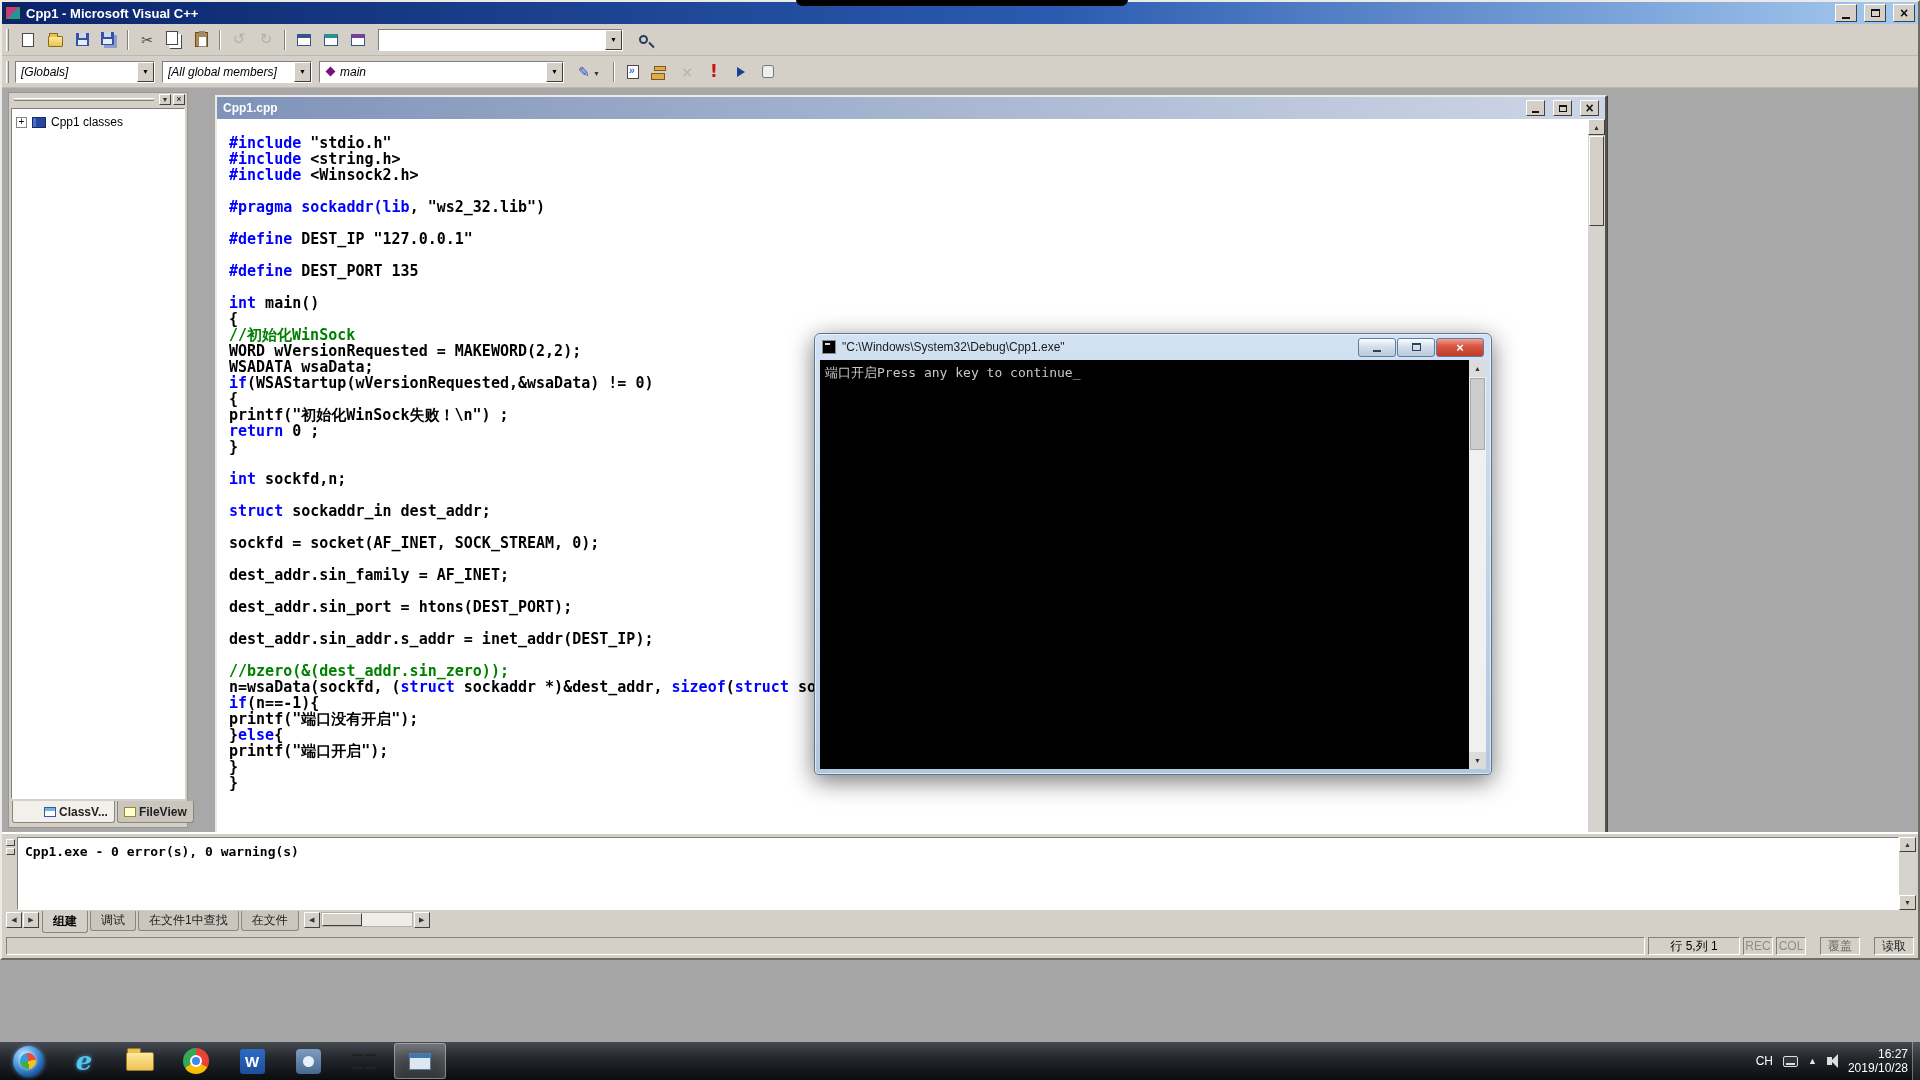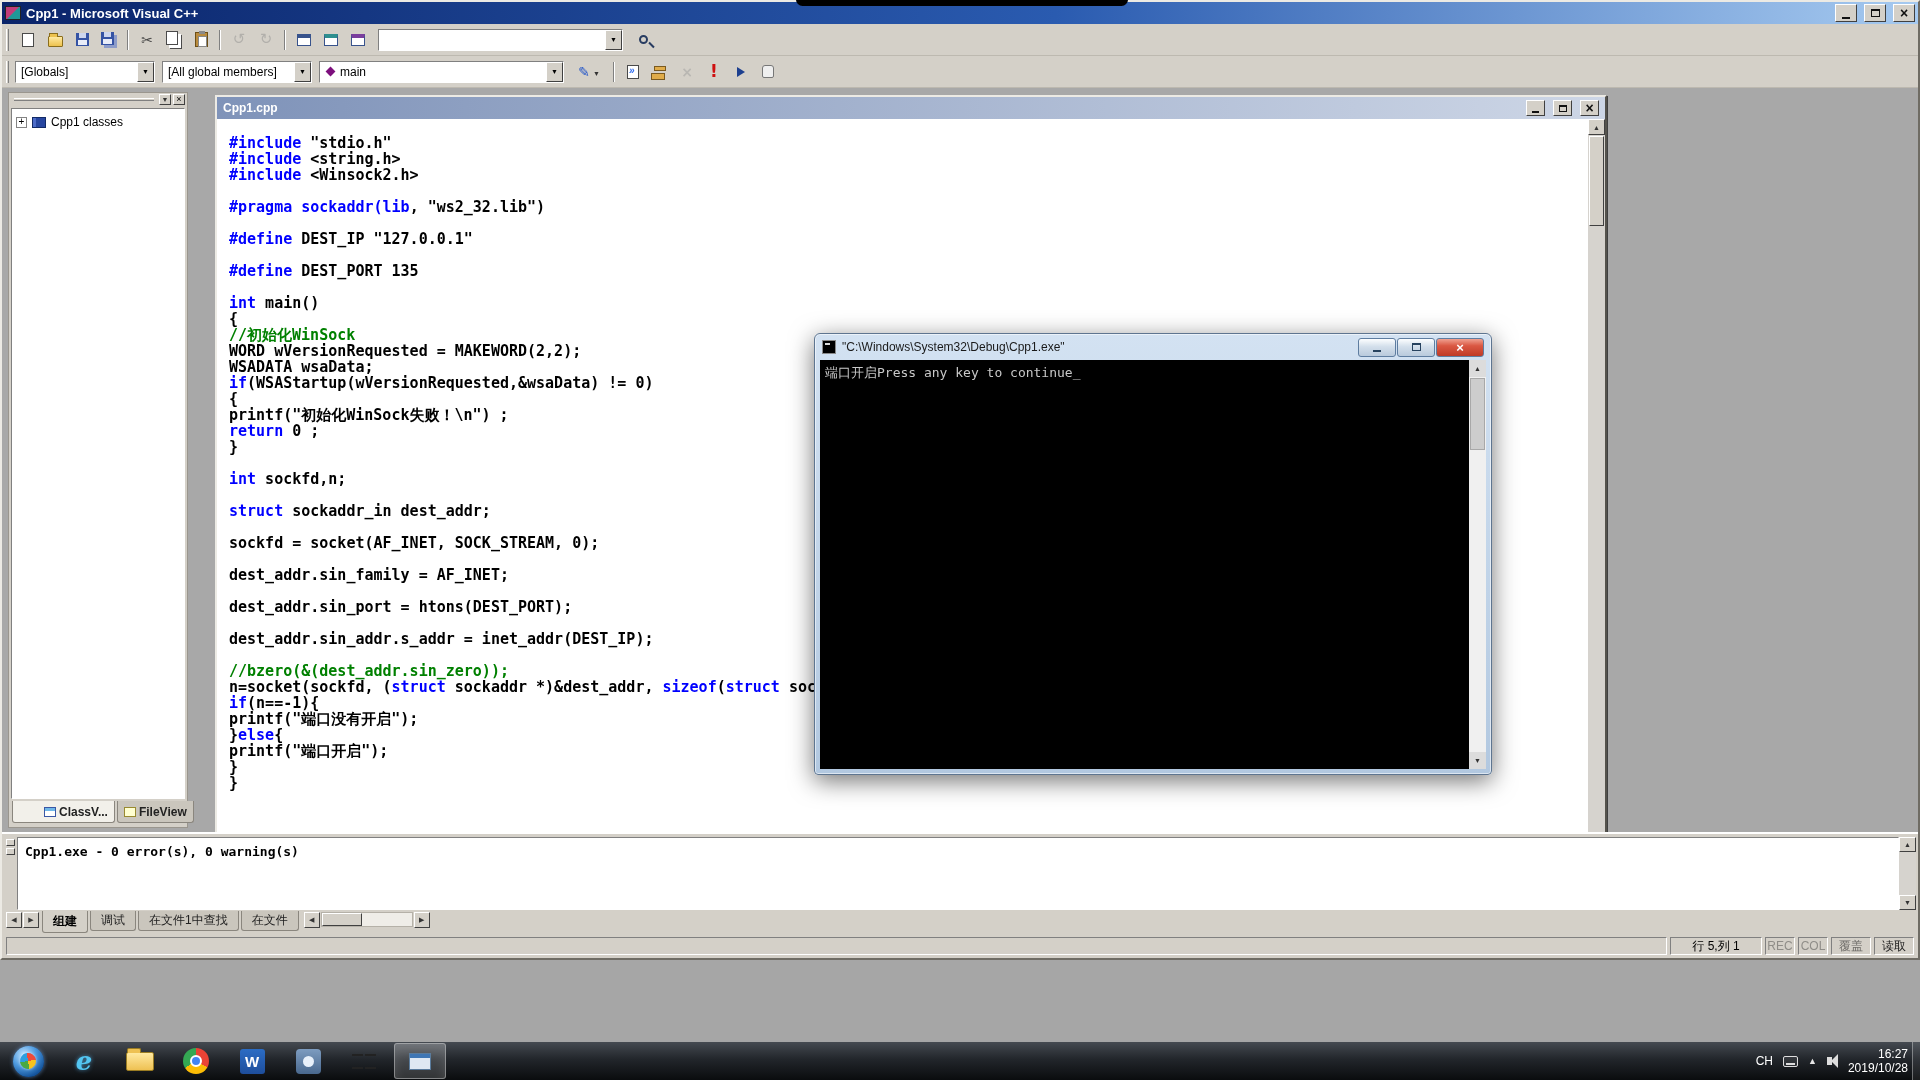--- a/index.html
+++ b/index.html
@@ -47,21 +47,21 @@
 .ic-pane{width:14px;height:12px;background:#fff;border:1px solid #38538c;border-top-width:4px;}
 .p1{border-top-color:#38538c;}.p2{border-top-color:#2e8f8f;}.p3{border-top-color:#7a3e9d;}
 .ic-mag{width:9px;height:9px;border:2px solid #283c61;border-radius:50%;}
 .ic-mag::after{content:"";position:absolute;left:7px;top:7px;width:7px;height:2px;background:#283c61;transform:rotate(45deg);}
 .ic-build{width:12px;height:5px;background:#e0ac4a;border:1px solid #7a5a20;margin-bottom:7px;}
 .ic-build::after{content:"";position:absolute;left:-4px;top:6px;width:12px;height:5px;background:#e0ac4a;border:1px solid #7a5a20;}
 .ic-go{width:0;height:0;border-left:8px solid #1d3f8f;border-top:5px solid transparent;border-bottom:5px solid transparent;}
 .ic-hand{width:12px;height:13px;background:#efefef;border:1px solid #777;border-radius:3px 3px 2px 2px;}
 
 .combo{height:22px;background:#fff;border:1px solid;border-color:#808080 #fff #fff #808080;display:flex;align-items:center;font-size:12px;padding-left:5px;flex:none;}
-.combo .cval{flex:1;white-space:nowrap;overflow:hidden;display:flex;align-items:center;}
+.combo .cval{flex:1;white-space:nowrap;overflow:hidden;display:flex;align-items:center;font-style:italic;}
 .carr{flex:none;width:17px;height:20px;background:#d4d0c8;border:1px solid;border-color:#fff #404040 #404040 #fff;display:flex;align-items:center;justify-content:center;}
 .arr-d::before{content:"▼";font-size:7px;color:#000;}
 .arr-u::before{content:"▲";font-size:7px;color:#333;}
 .arr-dn::before{content:"▼";font-size:7px;color:#333;}
 .arr-l::before{content:"◀";font-size:7px;color:#333;}
 .arr-r::before{content:"▶";font-size:7px;color:#333;}
 .t1combo{width:245px;margin:0 6px;}
 .combo-scope{width:140px;}.combo-filter{width:150px;margin-left:6px;}.combo-member{width:245px;margin-left:6px;}
 .diam{width:7px;height:7px;background:#7d0f7d;transform:rotate(45deg);display:inline-block;margin:0 6px 0 2px;flex:none;}
 .actionbtn{width:38px;height:24px;display:flex;align-items:center;justify-content:center;gap:3px;margin-left:5px;border:1px solid transparent;background:transparent;}
@@ -134,21 +134,21 @@
 .otab.active{background:#d4d0c8;font-weight:bold;color:#000;height:22px;}
 .hs-track{flex:none;width:92px;height:15px;margin-top:1px;background:#efede8;border:1px solid #b5b1a8;display:flex;align-items:center;}
 .hs-thumb{width:40px;height:13px;background:#d4d0c8;border:1px solid;border-color:#fff #404040 #404040 #fff;}
 
 
 .status{flex:none;height:24px;display:flex;align-items:center;gap:3px;padding:2px 4px;background:#d4d0c8;}
 .scell{height:18px;border:1px solid;border-color:#808080 #fff #fff #808080;display:flex;align-items:center;justify-content:center;font-size:12px;padding:0 4px;white-space:nowrap;}
 .sgrow{flex:1;}
 .spos{width:92px;flex:none;color:#000;}
 .sind{flex:none;}
-.w30{width:30px;}.w40{width:40px;}
+.w30{width:30px;}.w40{width:40px;margin-left:11px;}
 .cgray{color:#8f8d88;}.cdim{color:#6e6c68;}.cdark{color:#1a1a1a;}
 
 
 .taskbar{position:absolute;left:0;top:1042px;width:1920px;height:38px;background:linear-gradient(#454a51,#22262b 45%,#0a0c0e);display:flex;align-items:center;z-index:50;}
 .tb-item{flex:none;width:56px;height:38px;display:flex;align-items:center;justify-content:center;}
 .tb-item.tb-active{width:52px;height:36px;margin:1px 2px;background:rgba(255,255,255,.16);border:1px solid rgba(255,255,255,.4);border-radius:3px;box-shadow:inset 0 8px 12px rgba(255,255,255,.12);}
 .orb{width:31px;height:31px;border-radius:50%;background:radial-gradient(circle at 35% 28%,#bfe3ff,#4f9be0 40%,#14549c 75%,#0a3a78);display:flex;align-items:center;justify-content:center;box-shadow:0 0 4px rgba(120,180,255,.6);}
 .flag{width:16px;height:16px;border-radius:50%;background:conic-gradient(#ef4b3a 0 25%,#f8c31d 0 50%,#49a942 0 75%,#2e9fe0 0 100%);transform:rotate(-10deg);box-shadow:0 0 3px rgba(255,255,255,.7);}
 .tbi{display:flex;align-items:center;justify-content:center;}
 .ie{font-size:26px;font-weight:bold;font-style:italic;color:#53c6f2;font-family:"DejaVu Serif",serif;text-shadow:0 0 4px rgba(90,190,250,.7);}
@@ -363,21 +363,21 @@
               <div class="code-line">&nbsp;</div>
               <div class="code-line"><span class="tk-n">sockfd = socket(AF_INET, SOCK_STREAM, 0);</span></div>
               <div class="code-line">&nbsp;</div>
               <div class="code-line"><span class="tk-n">dest_addr.sin_family = AF_INET;</span></div>
               <div class="code-line">&nbsp;</div>
               <div class="code-line"><span class="tk-n">dest_addr.sin_port = htons(DEST_PORT);</span></div>
               <div class="code-line">&nbsp;</div>
               <div class="code-line"><span class="tk-n">dest_addr.sin_addr.s_addr = inet_addr(DEST_IP);</span></div>
               <div class="code-line">&nbsp;</div>
               <div class="code-line"><span class="tk-c">//bzero(&amp;(dest_addr.sin_zero));</span></div>
-              <div class="code-line"><span class="tk-n">n=socket(sockfd, (</span><span class="tk-k">struct</span><span class="tk-n"> sockaddr *)&amp;dest_addr, </span><span class="tk-k">sizeof</span><span class="tk-n">(</span><span class="tk-k">struct</span><span class="tk-n"> sockaddr));</span></div>
+              <div class="code-line"><span class="tk-n">n=wsaData(sockfd, (</span><span class="tk-k">struct</span><span class="tk-n"> sockaddr *)&amp;dest_addr, </span><span class="tk-k">sizeof</span><span class="tk-n">(</span><span class="tk-k">struct</span><span class="tk-n"> sockaddr));</span></div>
               <div class="code-line"><span class="tk-k">if</span><span class="tk-n">(n==-1){</span></div>
               <div class="code-line"><span class="tk-n">printf("端口没有开启");</span></div>
               <div class="code-line"><span class="tk-n">}</span><span class="tk-k">else</span><span class="tk-n">{</span></div>
               <div class="code-line"><span class="tk-n">printf("端口开启");</span></div>
               <div class="code-line"><span class="tk-n">}</span></div>
               <div class="code-line"><span class="tk-n">}</span></div>
             </div>
         </div>
         <div class="vscroll">
           <span class="sb-btn arr-u"></span>

